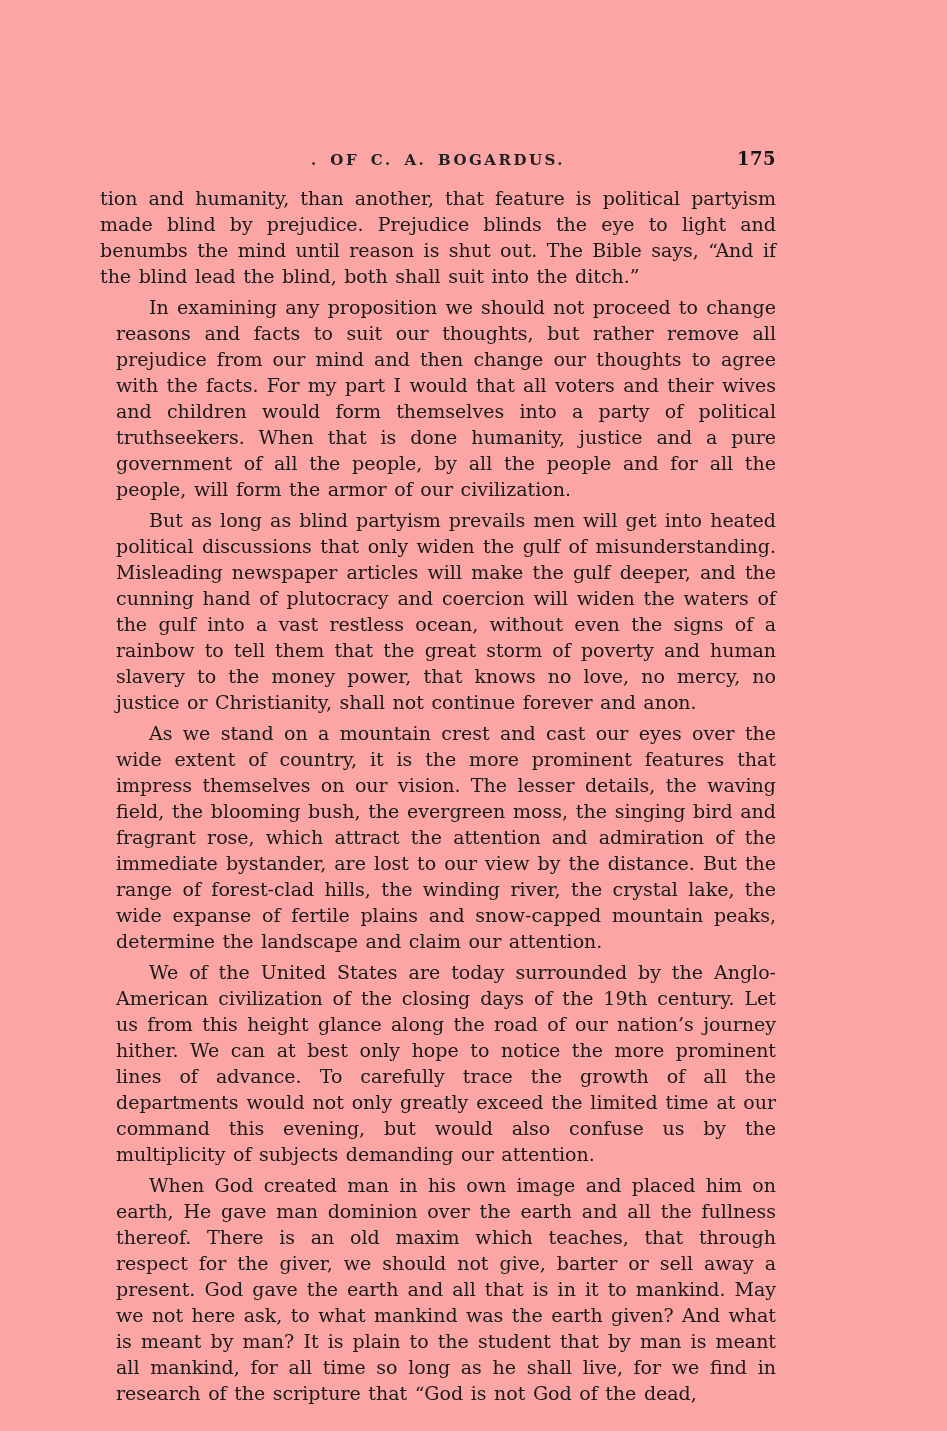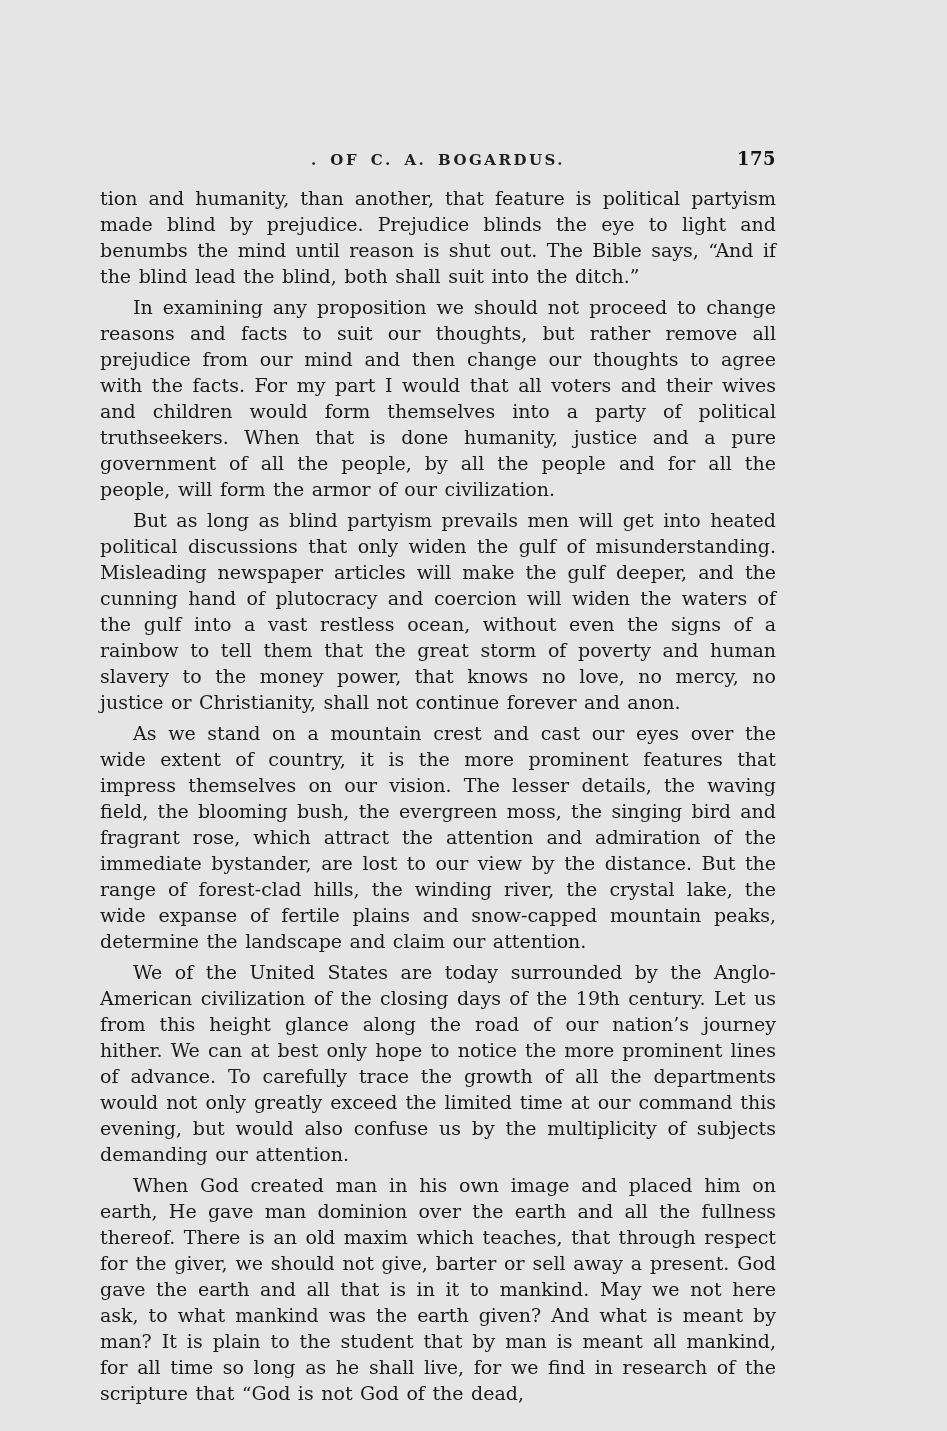--- a/index.html
+++ b/index.html
@@ -4,21 +4,21 @@
 <style>
   html, body {
     margin: 0;
     padding: 0;
     background: #ffffff;
   }
   .page {
     position: relative;
     width: 947px;
     height: 1431px;
-    background: #e5e5e5;
+    background: #fca5a5;
     overflow: hidden;
     font-family: "DejaVu Serif", "Liberation Serif", serif;
     color: #1a1a1a;
   }
   .text-column {
     position: absolute;
     left: 100px;
     top: 148px;
     width: 676px;
   }
@@ -50,20 +50,21 @@
   .body-text p {
     margin: 0 0 5px 0;
     font-size: 19px;
     line-height: 26px;
     text-align: justify;
     text-justify: inter-word;
     word-spacing: 1.5px;
   }
   .body-text p.indented {
     text-indent: 33px;
+    margin-left: 16px;
   }
   .body-text p.continuation {
     text-indent: 0;
   }
 </style>
 </head>
 <body>
 
 <div class="page">
   <div class="text-column">

